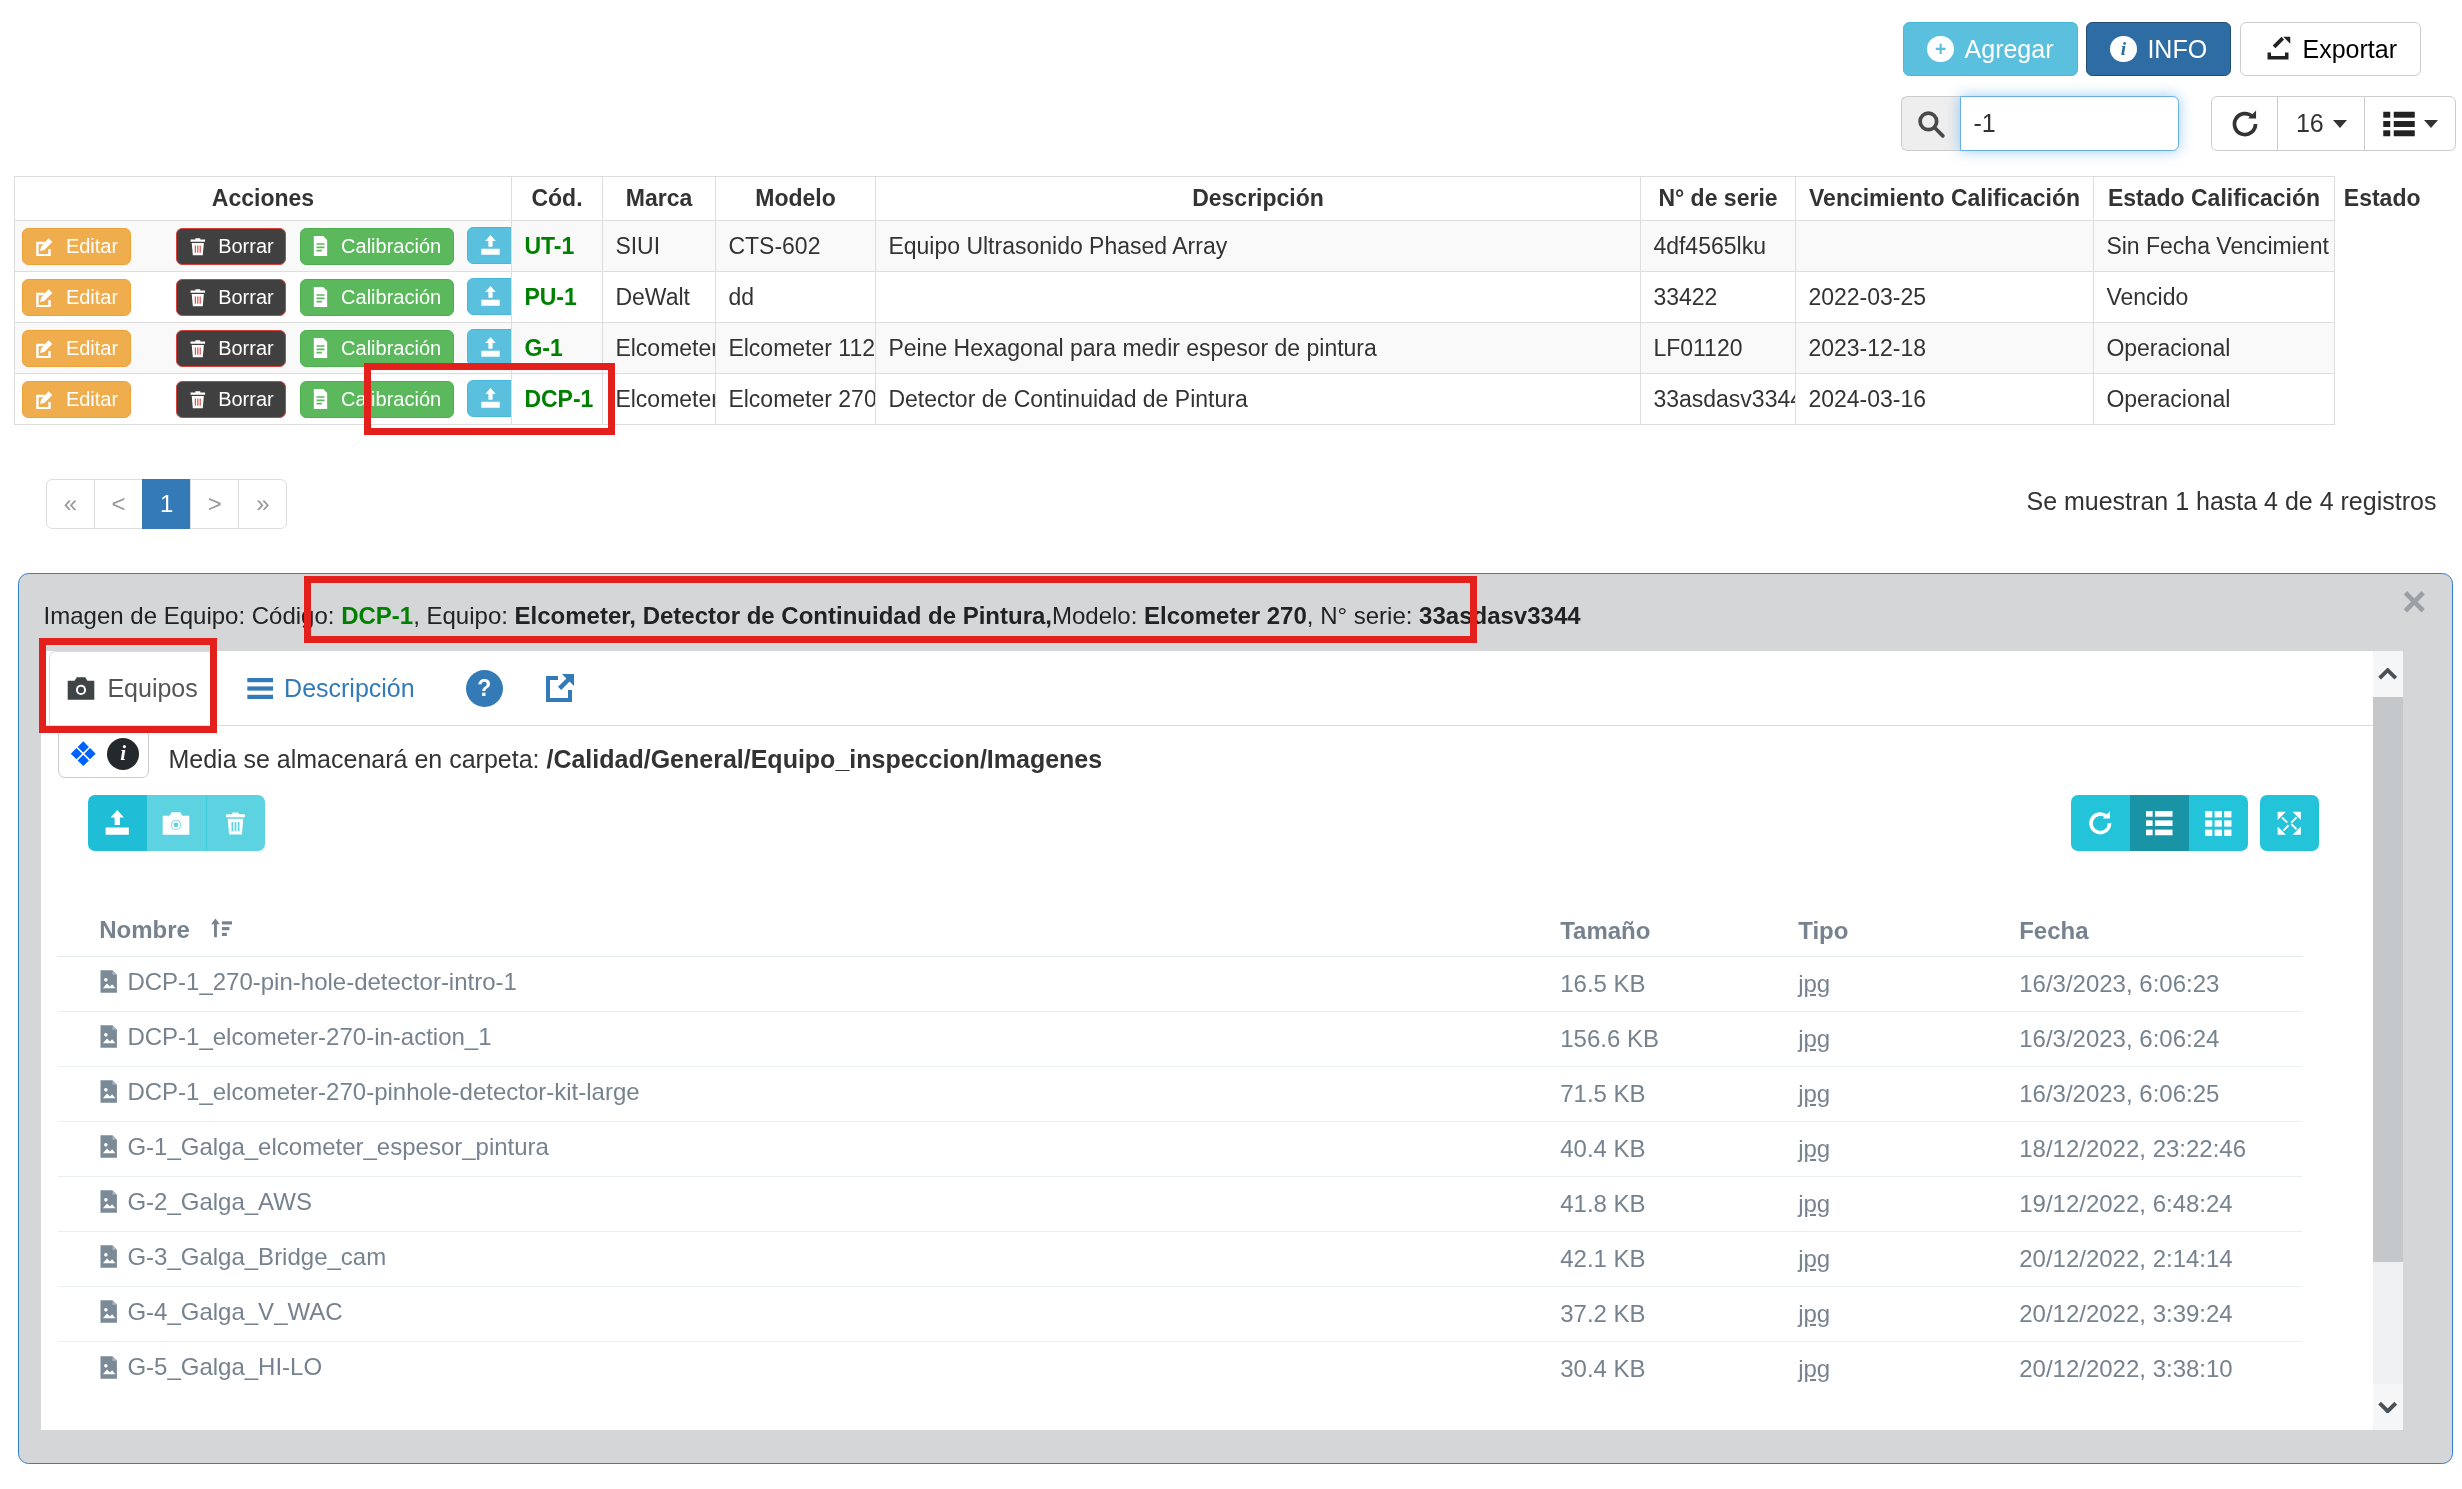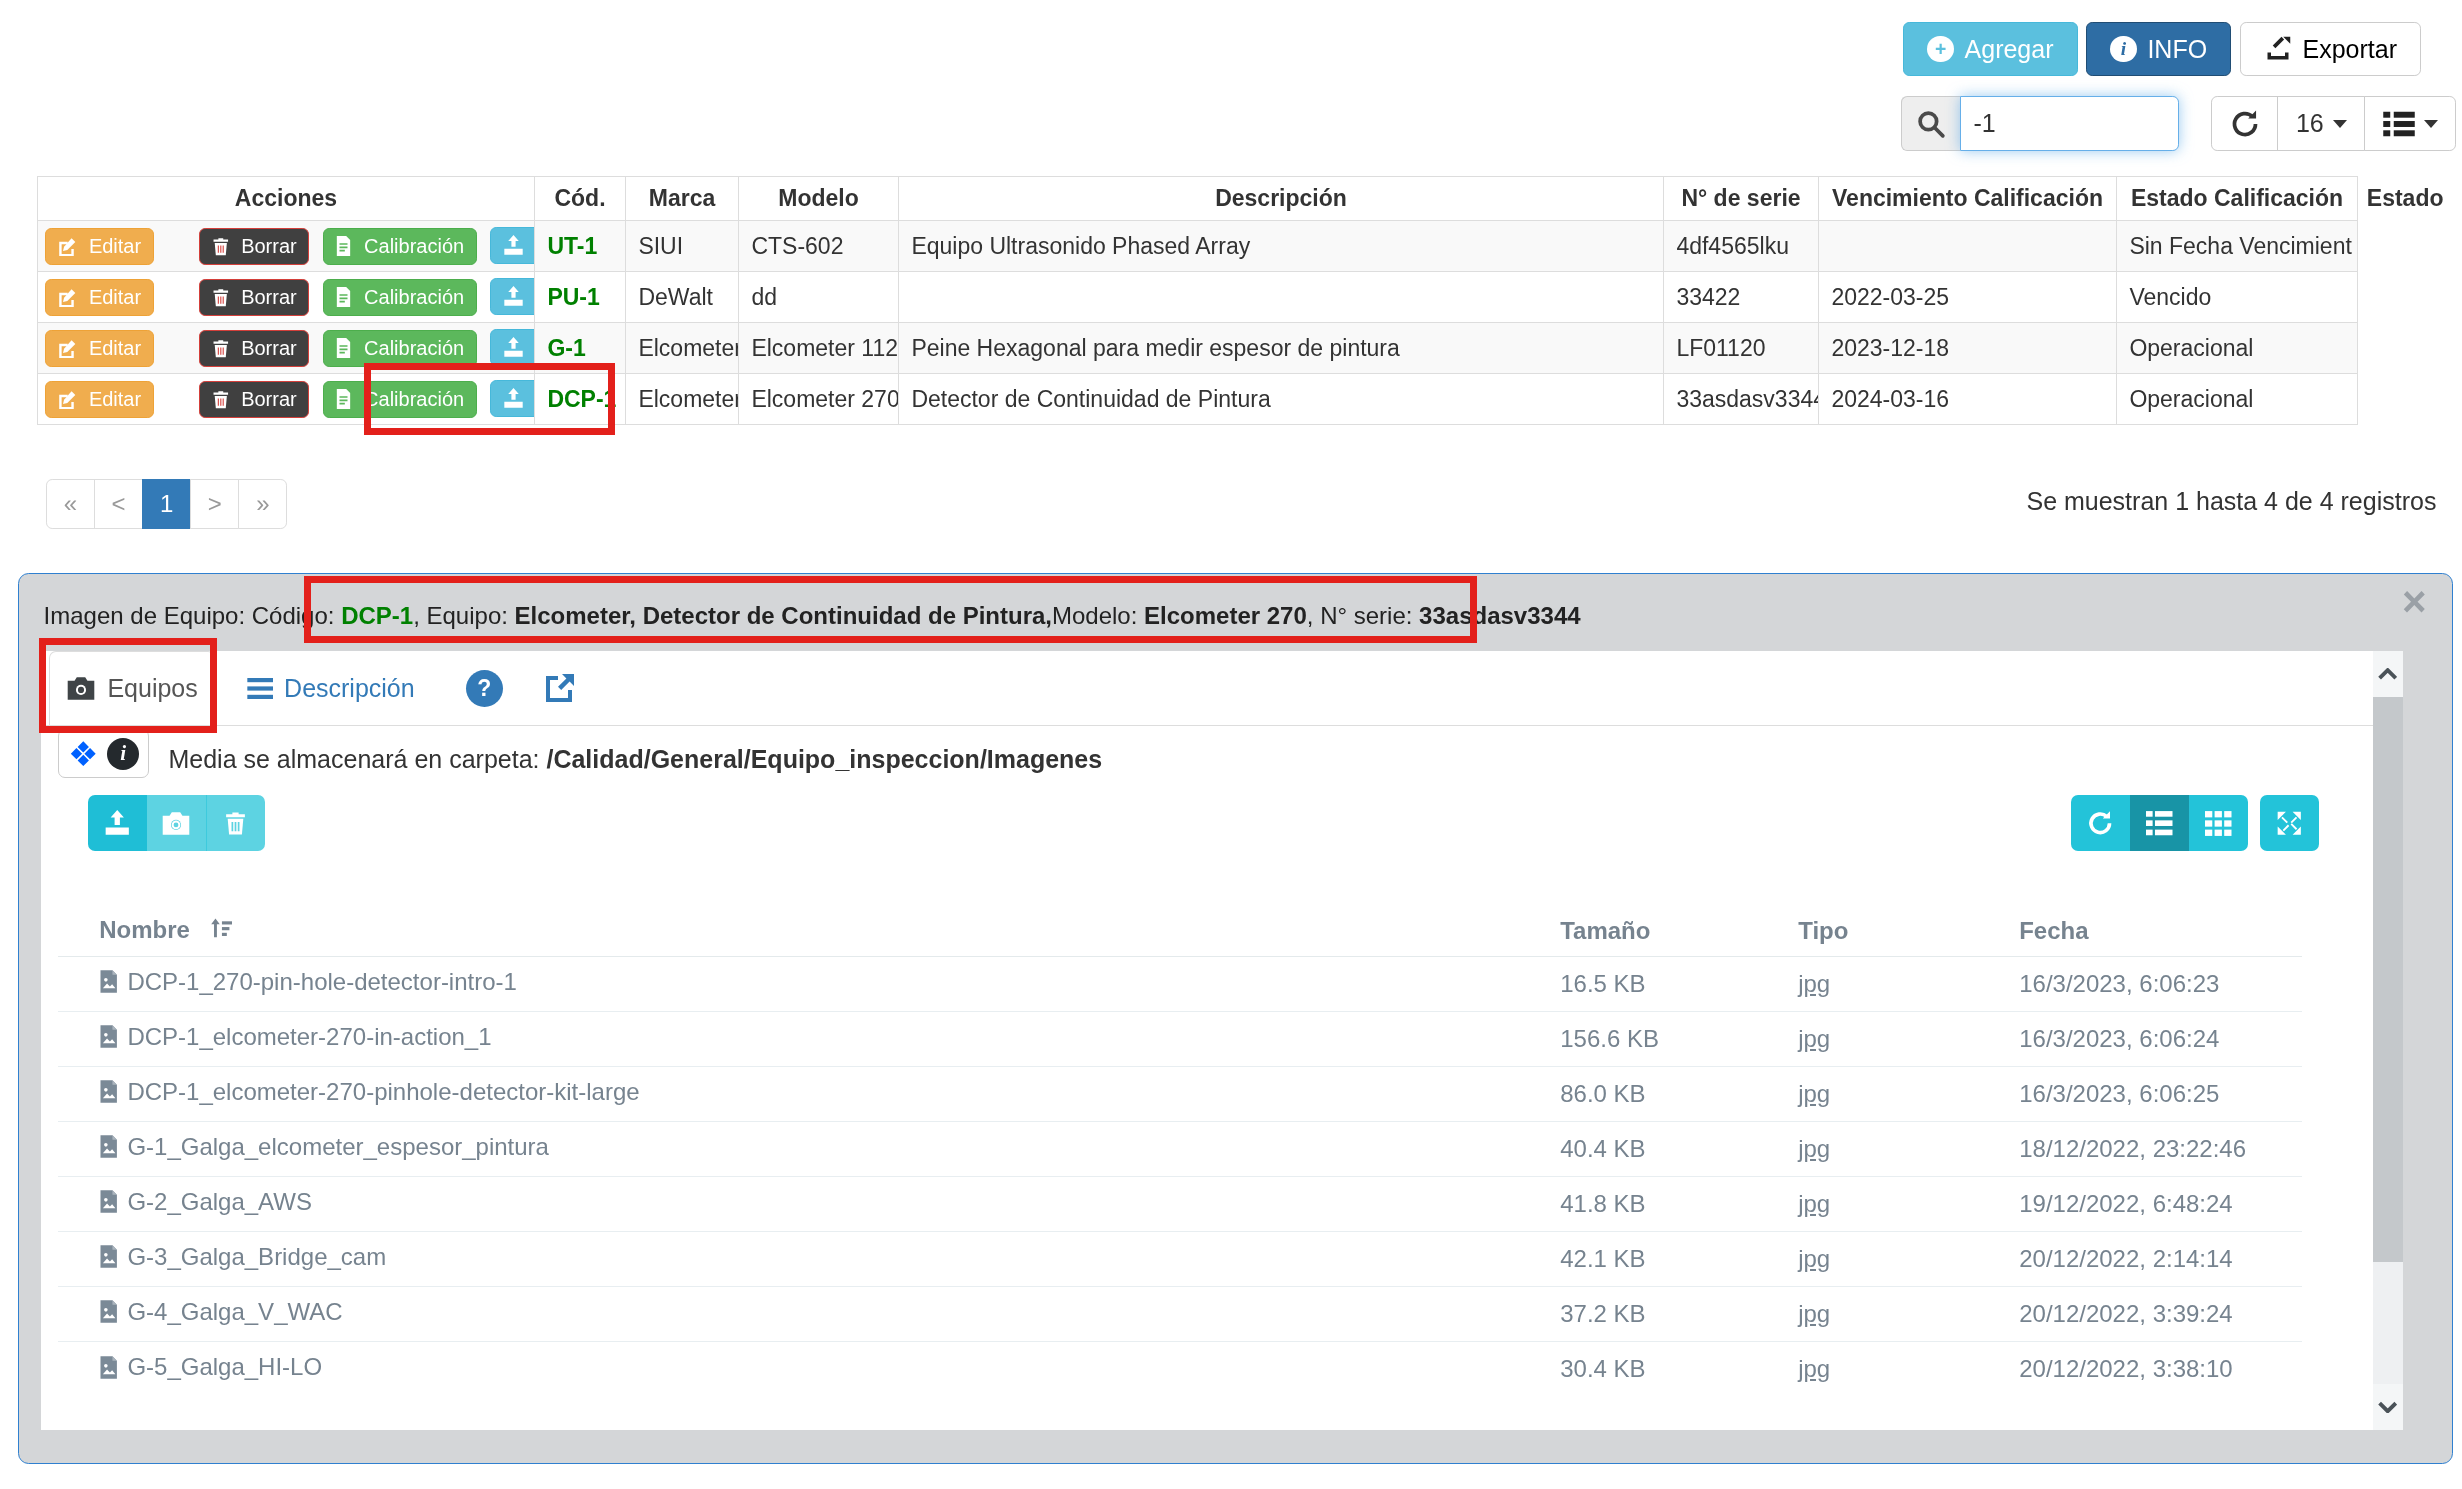--- a/index.html
+++ b/index.html
@@ -29,21 +29,21 @@
   .top-btn-group { position:absolute; left:2211px; top:96px; display:flex; height:55px; }
   .gbtn { display:flex; align-items:center; justify-content:center; gap:8.8px; background:#fff;
           border:0.9px solid #ccc; height:55px; padding:0 17.6px; font-size:25px; color:#333; cursor:pointer; }
   .gbtn + .gbtn { margin-left:-0.9px; }
   .gbtn:first-child { border-radius:6.2px 0 0 6.2px; }
   .gbtn:last-child { border-radius:0 6.2px 6.2px 0; }
   .caret { width:0; height:0; border-left:7px solid transparent; border-right:7px solid transparent;
            border-top:8px solid #333; display:inline-block; }
 
   
-  table.equip { position:absolute; left:37px; top:176px; width:2310px; border-collapse:collapse;
+  table.equip { position:absolute; left:14px; top:176px; width:2310px; border-collapse:collapse;
                 table-layout:fixed; font-size:23px; }
   table.equip th { height:44px; border:0.9px solid #ddd; border-bottom:1.8px solid #ddd;
                    font-weight:bold; text-align:center; font-size:23px; padding:0 8.8px; }
   table.equip td { height:51px; border:0.9px solid #ddd; padding:0 12.4px; vertical-align:middle;
                    overflow:hidden; white-space:nowrap; }
   table.equip tbody tr:nth-child(odd) { background:#f9f9f9; }
   .td-actions { padding-left:7px !important; }
   .abtn { display:inline-flex; align-items:center; gap:12px; height:37px; padding:0 11.5px;
           border-radius:6.2px; font-size:20px; color:#fff; border:0.9px solid transparent;
           margin-right:7px; cursor:pointer; font-family:inherit; }
@@ -661,21 +661,21 @@
                     <svg width="19.4" height="23" viewBox="0 0 13 15">
                       <path d="M1 0h8l3 3v12H1z" fill="#7b8a97"></path>
                       <path d="M9 0l3 3H9z" fill="#aab4bd"></path>
                       <circle cx="4.6" cy="6.4" r="1.2" fill="#fff"></circle>
                       <path d="M2.6 12l2.8-3.2 1.9 2 1.5-1.5 2.2 2.7z" fill="#fff"></path>
                     </svg>
                   </span>
           <span>DCP-1_elcometer-270-pinhole-detector-kit-large</span>
         </span>
       </td>
-      <td><span>86.0 KB</span></td>
+      <td><span>71.5 KB</span></td>
       <td><span class="ftype">jpg</span></td>
       <td><span>16/3/2023, 6:06:25</span></td>
     </tr>
             <tr>
       <td>
         <span class="fname">
           <span class="ic">
                     <svg width="19.4" height="23" viewBox="0 0 13 15">
                       <path d="M1 0h8l3 3v12H1z" fill="#7b8a97"></path>
                       <path d="M9 0l3 3H9z" fill="#aab4bd"></path>

